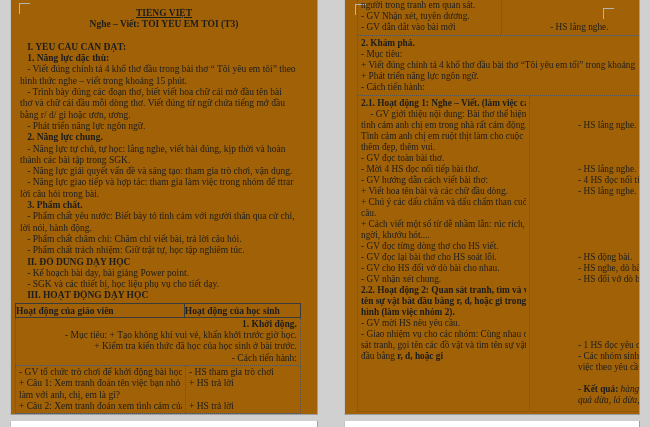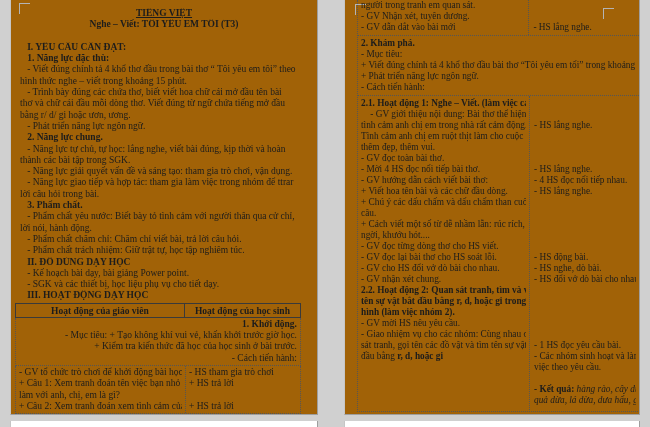--- a/index.html
+++ b/index.html
@@ -32,38 +32,38 @@
   .u{text-decoration:underline;}
   .c{text-align:center;}
 
   
   .lp-content{padding:8px 9px 0 9px;}
 
   
   .ltable{margin:1px 0 0 4px;width:286px;box-sizing:border-box;font-size:9.5px;}
   .lt-header{display:flex;border:1px solid #3a3a3a;box-sizing:border-box;height:15px;}
   .lt-hcell{width:170px;box-sizing:border-box;border-right:1px solid #3a3a3a;
-            font-weight:bold;text-align:center;font-size:9.5px;line-height:14px;height:14px;overflow:hidden;}
+            font-weight:bold;font-size:9.5px;line-height:14px;height:14px;overflow:hidden;}
   .lt-hcell.last{width:116px;border-right:none;}
   .lt-merged{border-left:1px dotted #555;border-right:1px dotted #555;border-bottom:1px dotted #555;
              box-sizing:border-box;padding:1px 3px;text-align:right;}
   .lt-split{display:flex;border-left:1px dotted #555;border-right:1px dotted #555;border-bottom:1px dotted #555;
             box-sizing:border-box;}
   .lt-col-l{width:170px;box-sizing:border-box;border-right:1px dotted #555;padding:1px 3px;}
   .lt-col-r{width:116px;box-sizing:border-box;padding:1px 3px;}
 
   
   .rtable{
     position:absolute;left:12px;top:0;width:283px;height:412px;box-sizing:border-box;
     border-left:1px dotted #555;border-right:1px dotted #555;border-bottom:1px dotted #555;
     overflow:hidden;
   }
   .rt-split{display:flex;}
   .rt-col-l{width:172px;box-sizing:border-box;border-right:1px dotted #555;padding:0 3px;}
-  .rt-col-r{width:110px;box-sizing:border-box;padding:0 4px;}
+  .rt-col-r{width:110px;box-sizing:border-box;padding:0 4px;margin-left:44px;}
   .rt-row1{border-bottom:1px dotted #555;}
   .rt-row1 .rt-col-l,.rt-row1 .rt-col-r{padding-bottom:2px;}
   .rt-merged{border-bottom:1px dotted #555;padding:2px 3px;}
   .rt-row3 .rt-col-l,.rt-row3 .rt-col-r{padding-top:2px;}
   .rt-row3{min-height:320px;}
 
   
   .corner{position:absolute;width:10px;height:10px;pointer-events:none;}
   .corner.tl{border-left:1px solid #b4b4b4;border-top:1px solid #b4b4b4;}
 </style>
@@ -73,21 +73,21 @@
 <div class="page page-left">
   <div class="corner tl" style="left:8px;top:3px;"></div>
   <div class="lp-content">
       <div class="line c"><span class="b u">TIẾNG VIỆT</span></div>
       <div class="line c"><span class="b">Nghe – Viết: TÔI YÊU EM TÔI (T3)</span></div>
       <div class="line"><span>&nbsp;</span></div>
       <div class="line"><span class="b">   I. YÊU CẦU CẦN ĐẠT:</span></div>
       <div class="line"><span class="b">   1. Năng lực đặc thù:</span></div>
       <div class="line"><span>   - Viết đúng chính tả 4 khổ thơ đầu trong bài thơ “ Tôi yêu em tôi” theo</span></div>
       <div class="line"><span>hình thức nghe – viết trong khoảng 15 phút.</span></div>
-      <div class="line"><span>   - Trình bày đúng các chứa thơ, biết viết hoa chữ cái mở đầu tên bài</span></div>
+      <div class="line"><span>   - Trình bày đúng các đoạn thơ, biết viết hoa chữ cái mở đầu tên bài</span></div>
       <div class="line"><span>thơ và chữ cái đầu mỗi dòng thơ. Viết đúng từ ngữ chứa tiếng mở đầu</span></div>
       <div class="line"><span>bằng r/ d/ gi hoặc ươn, ương.</span></div>
       <div class="line"><span>   - Phát triển năng lực ngôn ngữ.</span></div>
       <div class="line"><span class="b">   2. Năng lực chung.</span></div>
       <div class="line"><span>   - Năng lực tự chủ, tự học: lắng nghe, viết bài đúng, kịp thời và hoàn</span></div>
       <div class="line"><span>thành các bài tập trong SGK.</span></div>
       <div class="line"><span>   - Năng lực giải quyết vấn đề và sáng tạo: tham gia trò chơi, vận dụng.</span></div>
       <div class="line"><span>   - Năng lực giao tiếp và hợp tác: tham gia làm việc trong nhóm để ttrar</span></div>
       <div class="line"><span>lời câu hỏi trong bài.</span></div>
       <div class="line"><span class="b">   3. Phẩm chất.</span></div>

